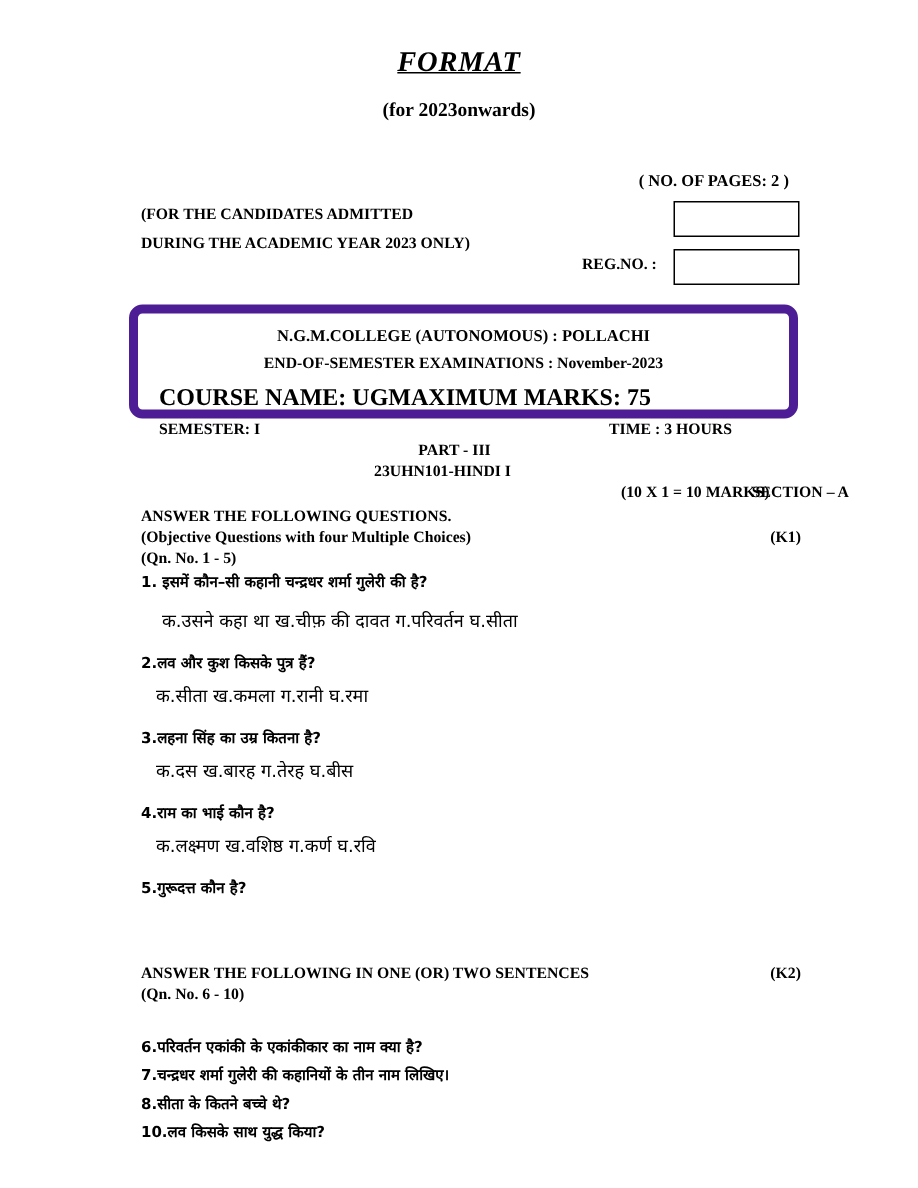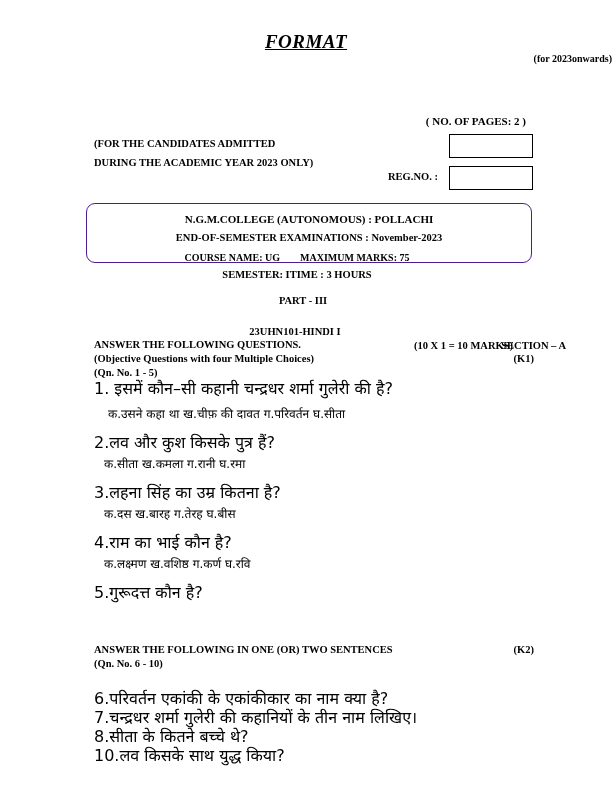--- a/index.html
+++ b/index.html
@@ -27,24 +27,25 @@
     text-align: center;
     font-family: "Liberation Serif", serif;
     font-weight: bold;
     font-style: italic;
     font-size: 19px;
     letter-spacing: 0.5px;
     margin-top: 31px;
     text-decoration: underline;
   }
   .subtitle {
-    text-align: right;
-    font-family: "Liberation Serif", serif;
-    font-weight: bold;
-    font-size: 10px;
+    text-align: center;
+    font-family: "Liberation Serif", serif;
+    font-weight: bold;
+    font-size: 13px;
+    margin-top: 12px;
   }
 
   .pages-line {
     position: absolute;
     right: 86px;
     top: 84px;
     font-weight: bold;
     font-size: 11px;
     font-family: "Liberation Serif", serif;
   }
@@ -85,49 +86,48 @@
     height: 22px;
     border: 1px solid #000;
   }
 
   
   .main-box {
     position: absolute;
     left: 86px;
     top: 172px;
     width: 446px;
-    height: 60px;
-    border: 1px solid #4c1d95;
+    height: 76px;
+    border: 6px solid #4c1d95;
     border-radius: 9px;
     box-sizing: border-box;
   }
   .mb-line1 {
     text-align: center;
     font-weight: bold;
     font-size: 11px;
     margin-top: 9px;
   }
   .mb-line2 {
     text-align: center;
     font-weight: bold;
     font-size: 10.5px;
     margin-top: 7px;
   }
   .mb-row {
     display: flex;
-    justify-content: center;
-    font-weight: bold;
-    font-size: 10px;
+    justify-content: flex-start;
+    font-weight: bold;
+    font-size: 16px;
     padding: 0 14px;
     margin-top: 9px;
-    gap: 20px;
   }
   .mb-row2 {
     display: flex;
-    justify-content: center;
+    justify-content: space-between;
     font-weight: bold;
     font-size: 10.5px;
     padding: 0 14px;
     margin-top: 6px;
   }
   .mb-row .r, .mb-row2 .r { padding-right: 24px; }
 
   
   .part-wrap {
     position: absolute;
@@ -139,21 +139,21 @@
     text-align: center;
     font-weight: bold;
     font-size: 10.5px;
     padding-left: 40px;
   }
   .code-line {
     text-align: center;
     font-weight: bold;
     font-size: 10.5px;
     padding-left: 24px;
-    margin-top: 20px;
+    margin-top: 3px;
   }
   .section-row {
     position: relative;
     margin-top: 3px;
     height: 14px;
   }
   .section-a {
     text-align: right;
     font-weight: bold;
     font-size: 10.5px;
@@ -179,21 +179,21 @@
   .ansblock .k1 {
     float: right;
   }
   .q-list {
     position: absolute;
     left: 94px;
     top: 350px;
     width: 460px;
   }
   .q-item { margin-bottom: 13px; }
-  .q-text { font-family: "DejaVu Sans", sans-serif; font-size: 16px; line-height: 16px; }
+  .q-text { font-family: "DejaVu Sans", sans-serif; font-size: 10px; line-height: 16px; font-weight: bold; }
   .q-opts { font-family: "DejaVu Sans", sans-serif; font-size: 12px; line-height: 16px; margin-top: 9px; padding-left: 14px; }
   .q-opts.tight { margin-top: 5px; padding-left: 10px; }
 
   .sec-b {
     position: absolute;
     left: 94px;
     top: 612px;
     width: 440px;
     font-weight: bold;
     font-size: 10.5px;

